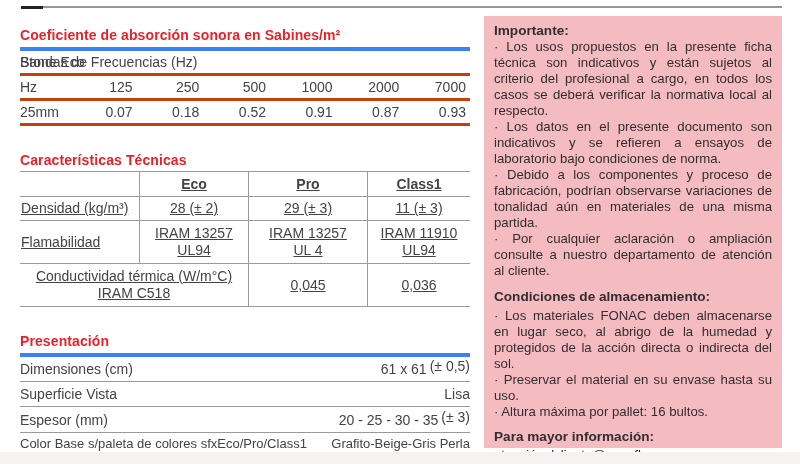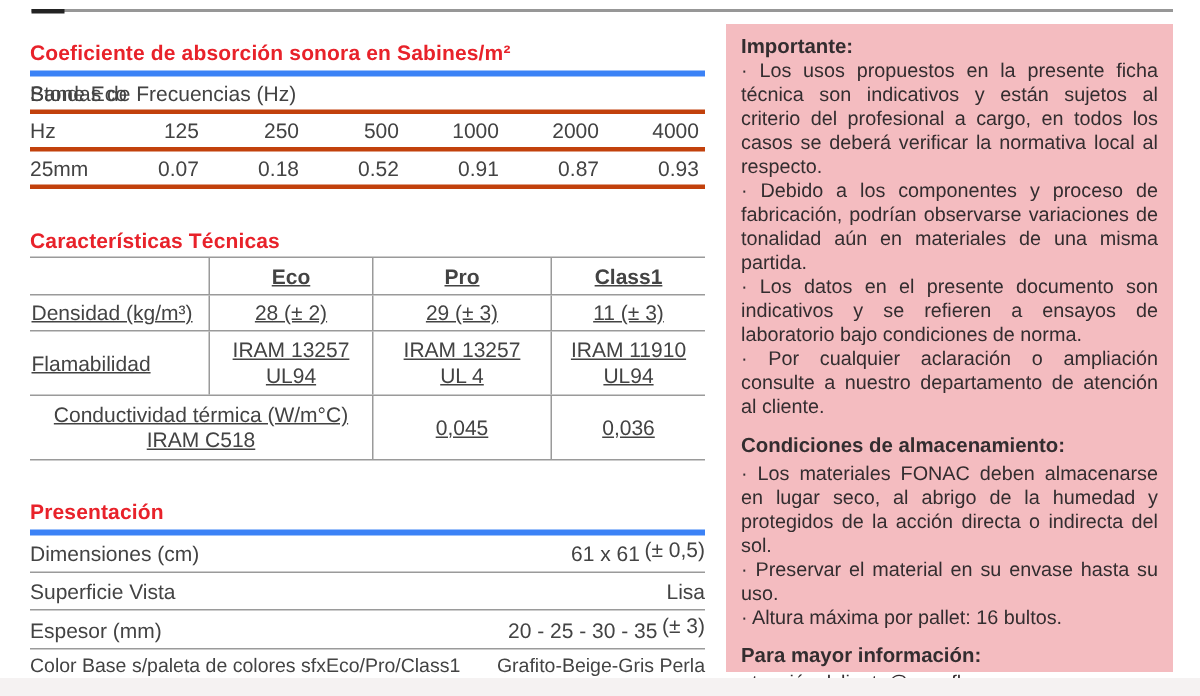--- a/index.html
+++ b/index.html
@@ -82,21 +82,21 @@
         <span class="abs-product">Stone Eco</span>
         <span class="abs-bands">Bandas de Frecuencias (Hz)</span>
       </div>
       <div class="abs-row">
         <span class="abs-cell-label">Hz</span>
         <span class="abs-cell-num">125</span>
         <span class="abs-cell-num">250</span>
         <span class="abs-cell-num">500</span>
         <span class="abs-cell-num">1000</span>
         <span class="abs-cell-num">2000</span>
-        <span class="abs-cell-num">4000</span>
+        <span class="abs-cell-num">7000</span>
       </div>
       <div class="abs-row">
         <span class="abs-cell-label">25mm</span>
         <span class="abs-cell-num">0.07</span>
         <span class="abs-cell-num">0.18</span>
         <span class="abs-cell-num">0.52</span>
         <span class="abs-cell-num">0.91</span>
         <span class="abs-cell-num">0.87</span>
         <span class="abs-cell-num">0.93</span>
       </div>
@@ -161,22 +161,22 @@
         <span>Color Base s/paleta de colores sfxEco/Pro/Class1</span>
         <span class="pres-val">Grafito-Beige-Gris Perla</span>
       </div>
     </section>
 
   </div>
 
   <aside class="info-box">
     <div class="hd">Importante:</div>
     <p>· Los usos propuestos en la presente ficha técnica son indicativos y están sujetos al criterio del profesional a cargo, en todos los casos se deberá verificar la normativa local al respecto.</p>
+    <p>· Los datos en el presente documento son indicativos y se refieren a ensayos de laboratorio bajo condiciones de norma.</p>
     <p>· Debido a los componentes y proceso de fabricación, podrían observarse variaciones de tonalidad aún en materiales de una misma partida.</p>
-    <p>· Los datos en el presente documento son indicativos y se refieren a ensayos de laboratorio bajo condiciones de norma.</p>
     <p>· Por cualquier aclaración o ampliación consulte a nuestro departamento de atención al cliente.</p>
     <div class="hd storage">Condiciones de almacenamiento:</div>
     <p>· Los materiales FONAC deben almacenarse en lugar seco, al abrigo de la humedad y protegidos de la acción directa o indirecta del sol.</p>
     <p>· Preservar el material en su envase hasta su uso.</p>
     <p>· Altura máxima por pallet: 16 bultos.</p>
     <div class="hd info">Para mayor información:</div>
     <p class="email">atenciónalcliente@sonoflex.com</p>
   </aside>
 
   <div class="bottom-strip"></div>

